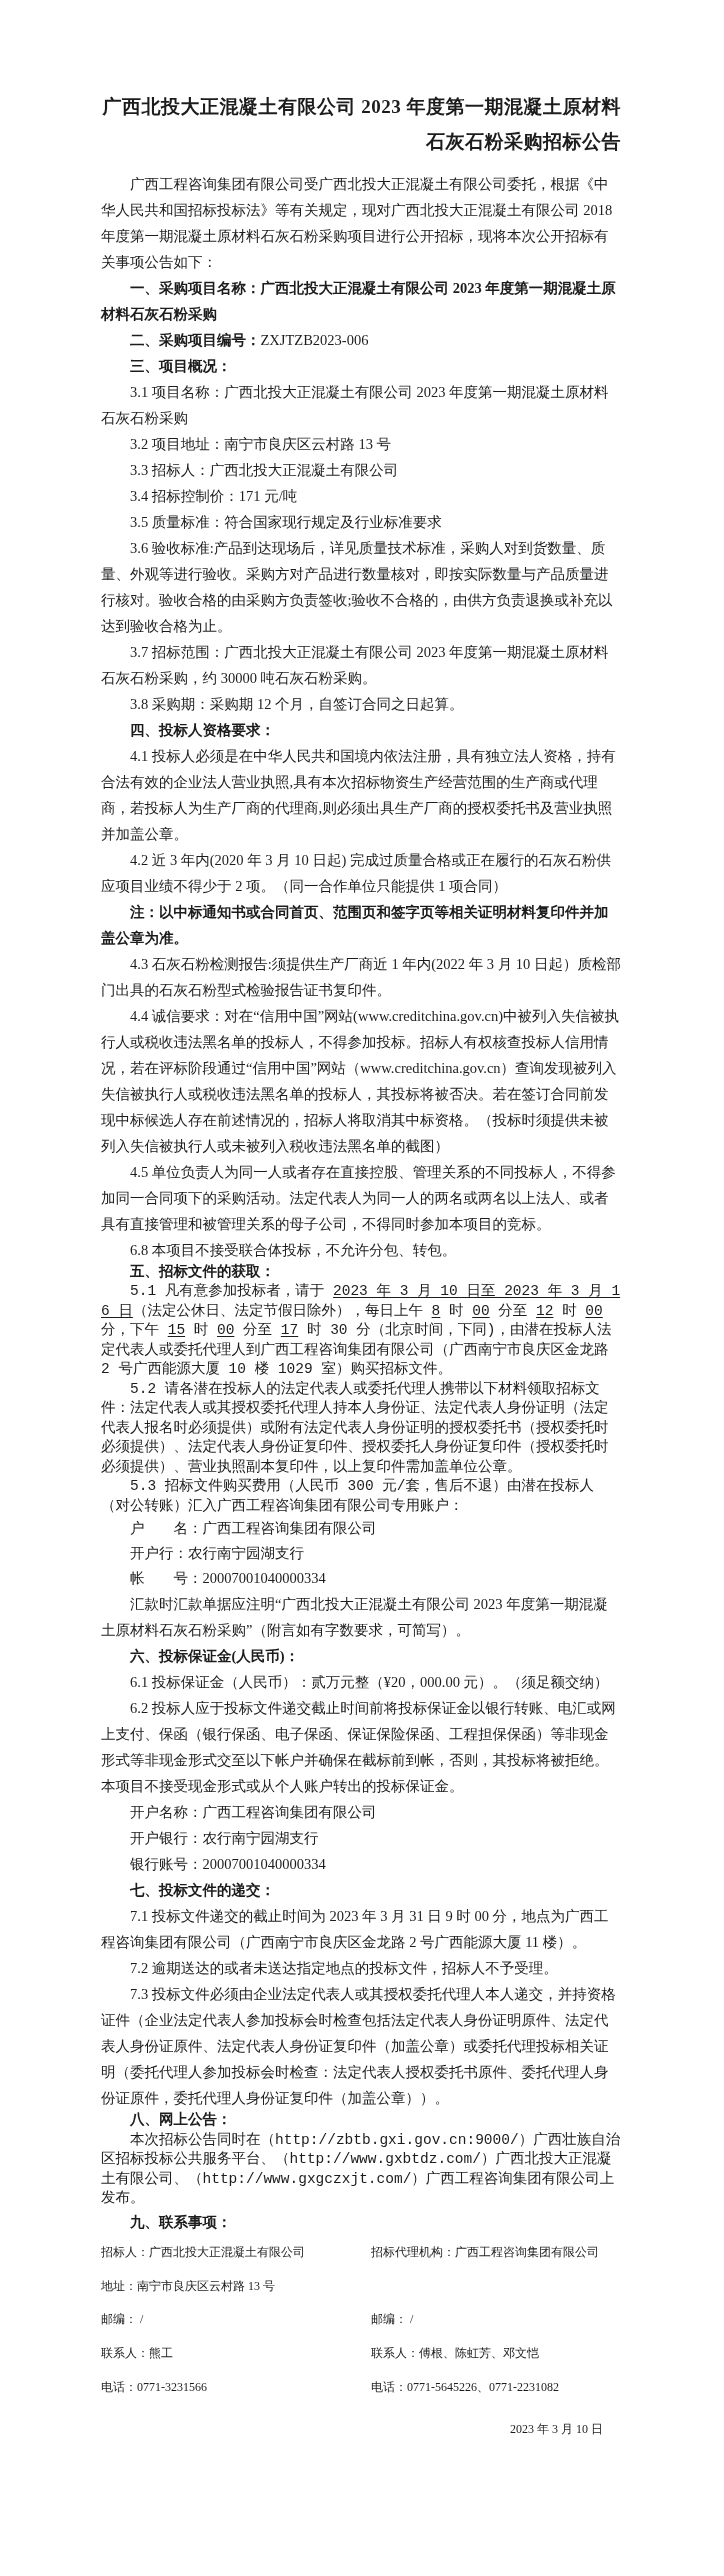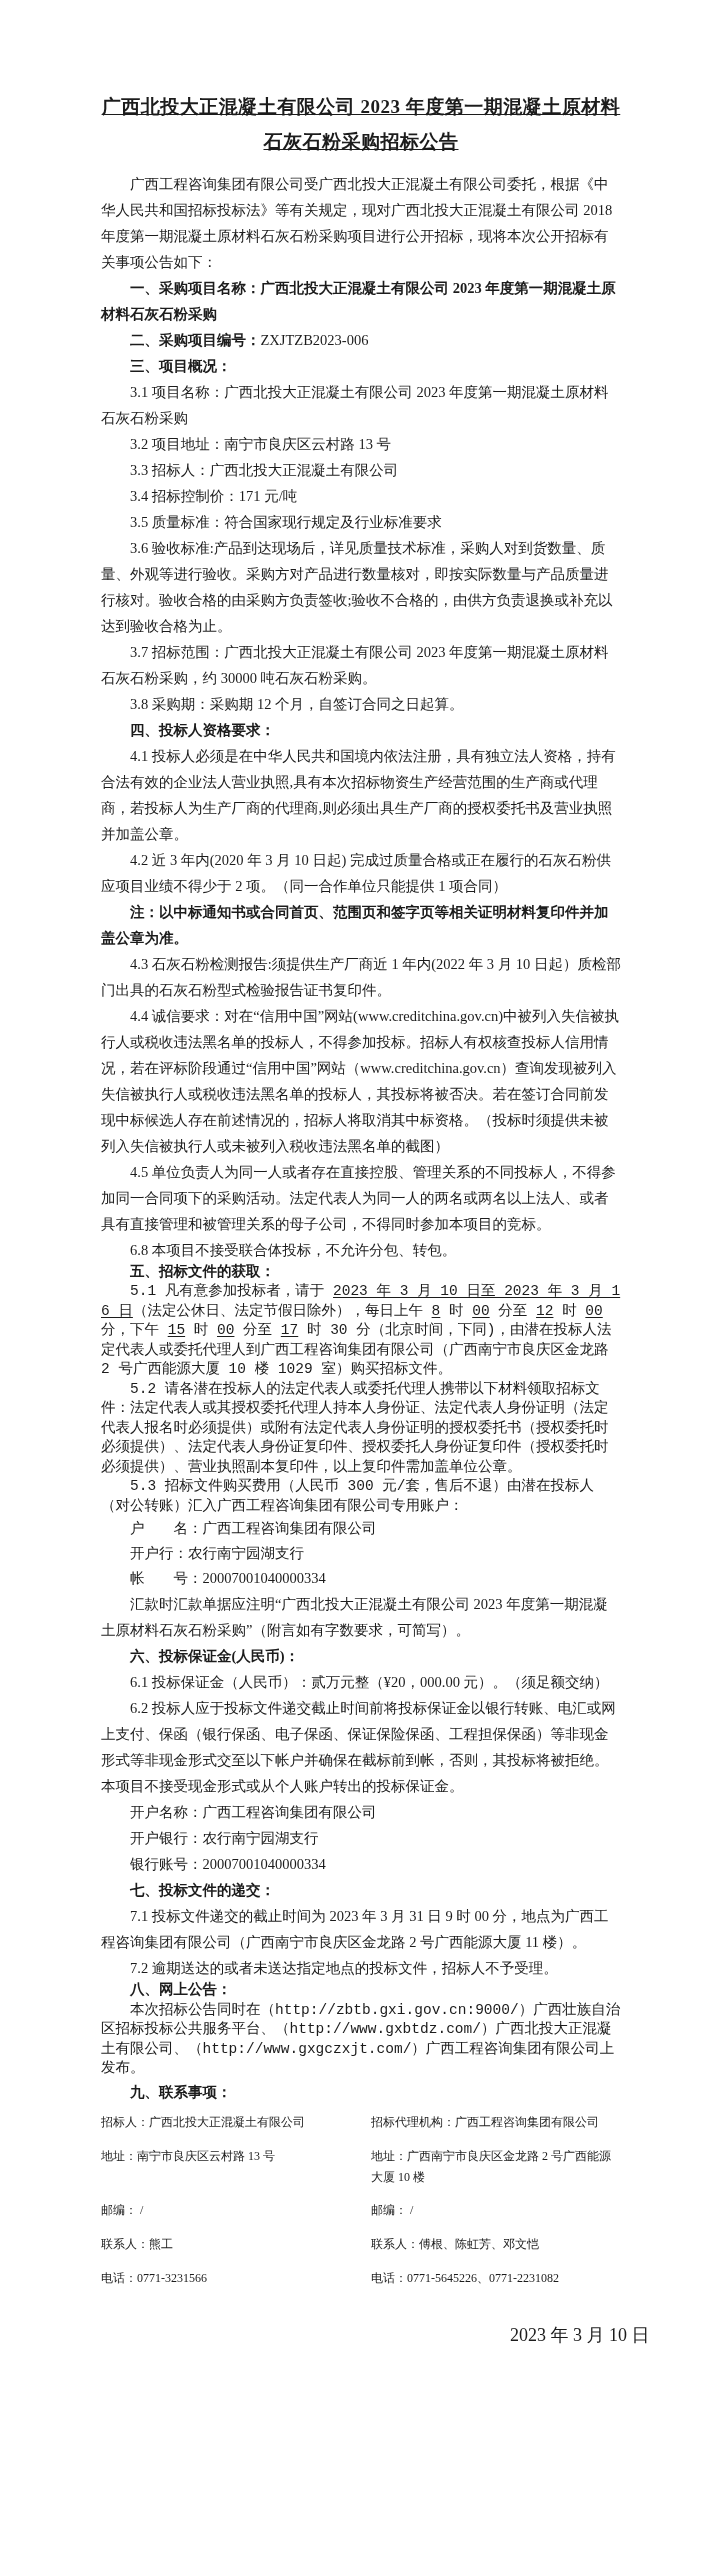--- a/index.html
+++ b/index.html
@@ -5,34 +5,34 @@
   html,body{margin:0;padding:0;background:#ffffff;}
   .page{
     width:724px;height:2576px;box-sizing:border-box;
     padding:89px 103px 0 101px;
     background:#ffffff;color:#1c1c1c;
     font-family:"Liberation Serif","DejaVu Serif",serif;
     overflow:hidden;
   }
   .title{
     font-size:19px;line-height:35px;font-weight:700;
-    text-align:center;margin:0 0 11.8px 0;letter-spacing:0.5px;text-decoration:underline;
+    text-align:right;margin:0 0 11.8px 0;letter-spacing:0.5px;
   }
   .body{font-size:14.5px;}
   p.para{margin:0;text-indent:29px;word-break:break-all;}
   .loose{line-height:26px;}
   .tight{line-height:19.5px;font-family:Liberation Mono, monospace;}
   .bank{line-height:25px;text-indent:39px;}
   .bold-para{font-weight:700;}
   .b{font-weight:700;}
   .u{text-decoration:underline;text-underline-offset:1.8px;}
   .contacts{margin-top:7.2px;font-size:12px;}
   .contact-row{display:grid;grid-template-columns:270px 1fr;margin-bottom:12.7px;}
   .contact-cell{line-height:21px;word-break:break-all;}
-  .date{margin-top:34px;font-size:18px;padding-left:409px;white-space:nowrap;}
+  .date{margin-top:23px;font-size:12px;padding-left:409px;white-space:nowrap;}
 </style>
 </head>
 <body>
 
 <div class="page">
   <h1 class="title">广西北投大正混凝土有限公司 2023 年度第一期混凝土原材料石灰石粉采购招标公告</h1>
   <div class="body">
       <p class="para loose"><span>广西工程咨询集团有限公司受广西北投大正混凝土有限公司委托，根据《中华人民共和国招标投标法》等有关规定，现对广西北投大正混凝土有限公司 2018 年度第一期混凝土原材料石灰石粉采购项目进行公开招标，现将本次公开招标有关事项公告如下：</span></p>
       <p class="para loose bold-para"><span>一、采购项目名称：广西北投大正混凝土有限公司 2023 年度第一期混凝土原材料石灰石粉采购</span></p>
       <p class="para loose"><span class="b">二、采购项目编号：</span><span>ZXJTZB2023-006</span></p>
@@ -63,32 +63,32 @@
       <p class="para loose"><span>汇款时汇款单据应注明“广西北投大正混凝土有限公司 2023 年度第一期混凝土原材料石灰石粉采购”（附言如有字数要求，可简写）。</span></p>
       <p class="para loose bold-para"><span>六、投标保证金(人民币)：</span></p>
       <p class="para loose"><span>6.1 投标保证金（人民币）：贰万元整（¥20，000.00 元）。（须足额交纳）</span></p>
       <p class="para loose"><span>6.2 投标人应于投标文件递交截止时间前将投标保证金以银行转账、电汇或网上支付、保函（银行保函、电子保函、保证保险保函、工程担保保函）等非现金形式等非现金形式交至以下帐户并确保在截标前到帐，否则，其投标将被拒绝。本项目不接受现金形式或从个人账户转出的投标保证金。</span></p>
       <p class="para loose"><span>开户名称：广西工程咨询集团有限公司</span></p>
       <p class="para loose"><span>开户银行：农行南宁园湖支行</span></p>
       <p class="para loose"><span>银行账号：20007001040000334</span></p>
       <p class="para loose bold-para"><span>七、投标文件的递交：</span></p>
       <p class="para loose"><span>7.1 投标文件递交的截止时间为 2023 年 3 月 31 日 9 时 00 分，地点为广西工程咨询集团有限公司（广西南宁市良庆区金龙路 2 号广西能源大厦 11 楼）。</span></p>
       <p class="para loose"><span>7.2 逾期送达的或者未送达指定地点的投标文件，招标人不予受理。</span></p>
+      <p class="para loose"><span>7.3 投标文件必须由企业法定代表人或其授权委托代理人本人递交，并持资格证件（企业法定代表人参加投标会时检查包括法定代表人身份证明原件、法定代表人身份证原件、法定代表人身份证复印件（加盖公章）或委托代理投标相关证明（委托代理人参加投标会时检查：法定代表人授权委托书原件、委托代理人身份证原件，委托代理人身份证复印件（加盖公章））。</span></p>
       <p class="para tight bold-para"><span>八、网上公告：</span></p>
       <p class="para tight"><span>本次招标公告同时在（http://zbtb.gxi.gov.cn:9000/）广西壮族自治区招标投标公共服务平台、（http://www.gxbtdz.com/）广西北投大正混凝土有限公司、（http://www.gxgczxjt.com/）广西工程咨询集团有限公司上发布。</span></p>
       <p class="para loose bold-para"><span>九、联系事项：</span></p>
     </div>
   <div class="contacts">
       <div class="contact-row">
         <div class="contact-cell">招标人：广西北投大正混凝土有限公司</div>
         <div class="contact-cell">招标代理机构：广西工程咨询集团有限公司</div>
       </div>
       <div class="contact-row">
         <div class="contact-cell">地址：南宁市良庆区云村路 13 号</div>
-        <div class="contact-cell">地址：广西南宁市良庆区金龙路 2 号广西能源大厦 10 楼</div>
       </div>
       <div class="contact-row">
         <div class="contact-cell">邮编：  /</div>
         <div class="contact-cell">邮编：  /</div>
       </div>
       <div class="contact-row">
         <div class="contact-cell">联系人：熊工</div>
         <div class="contact-cell">联系人：傅根、陈虹芳、邓文恺</div>
       </div>
       <div class="contact-row">

